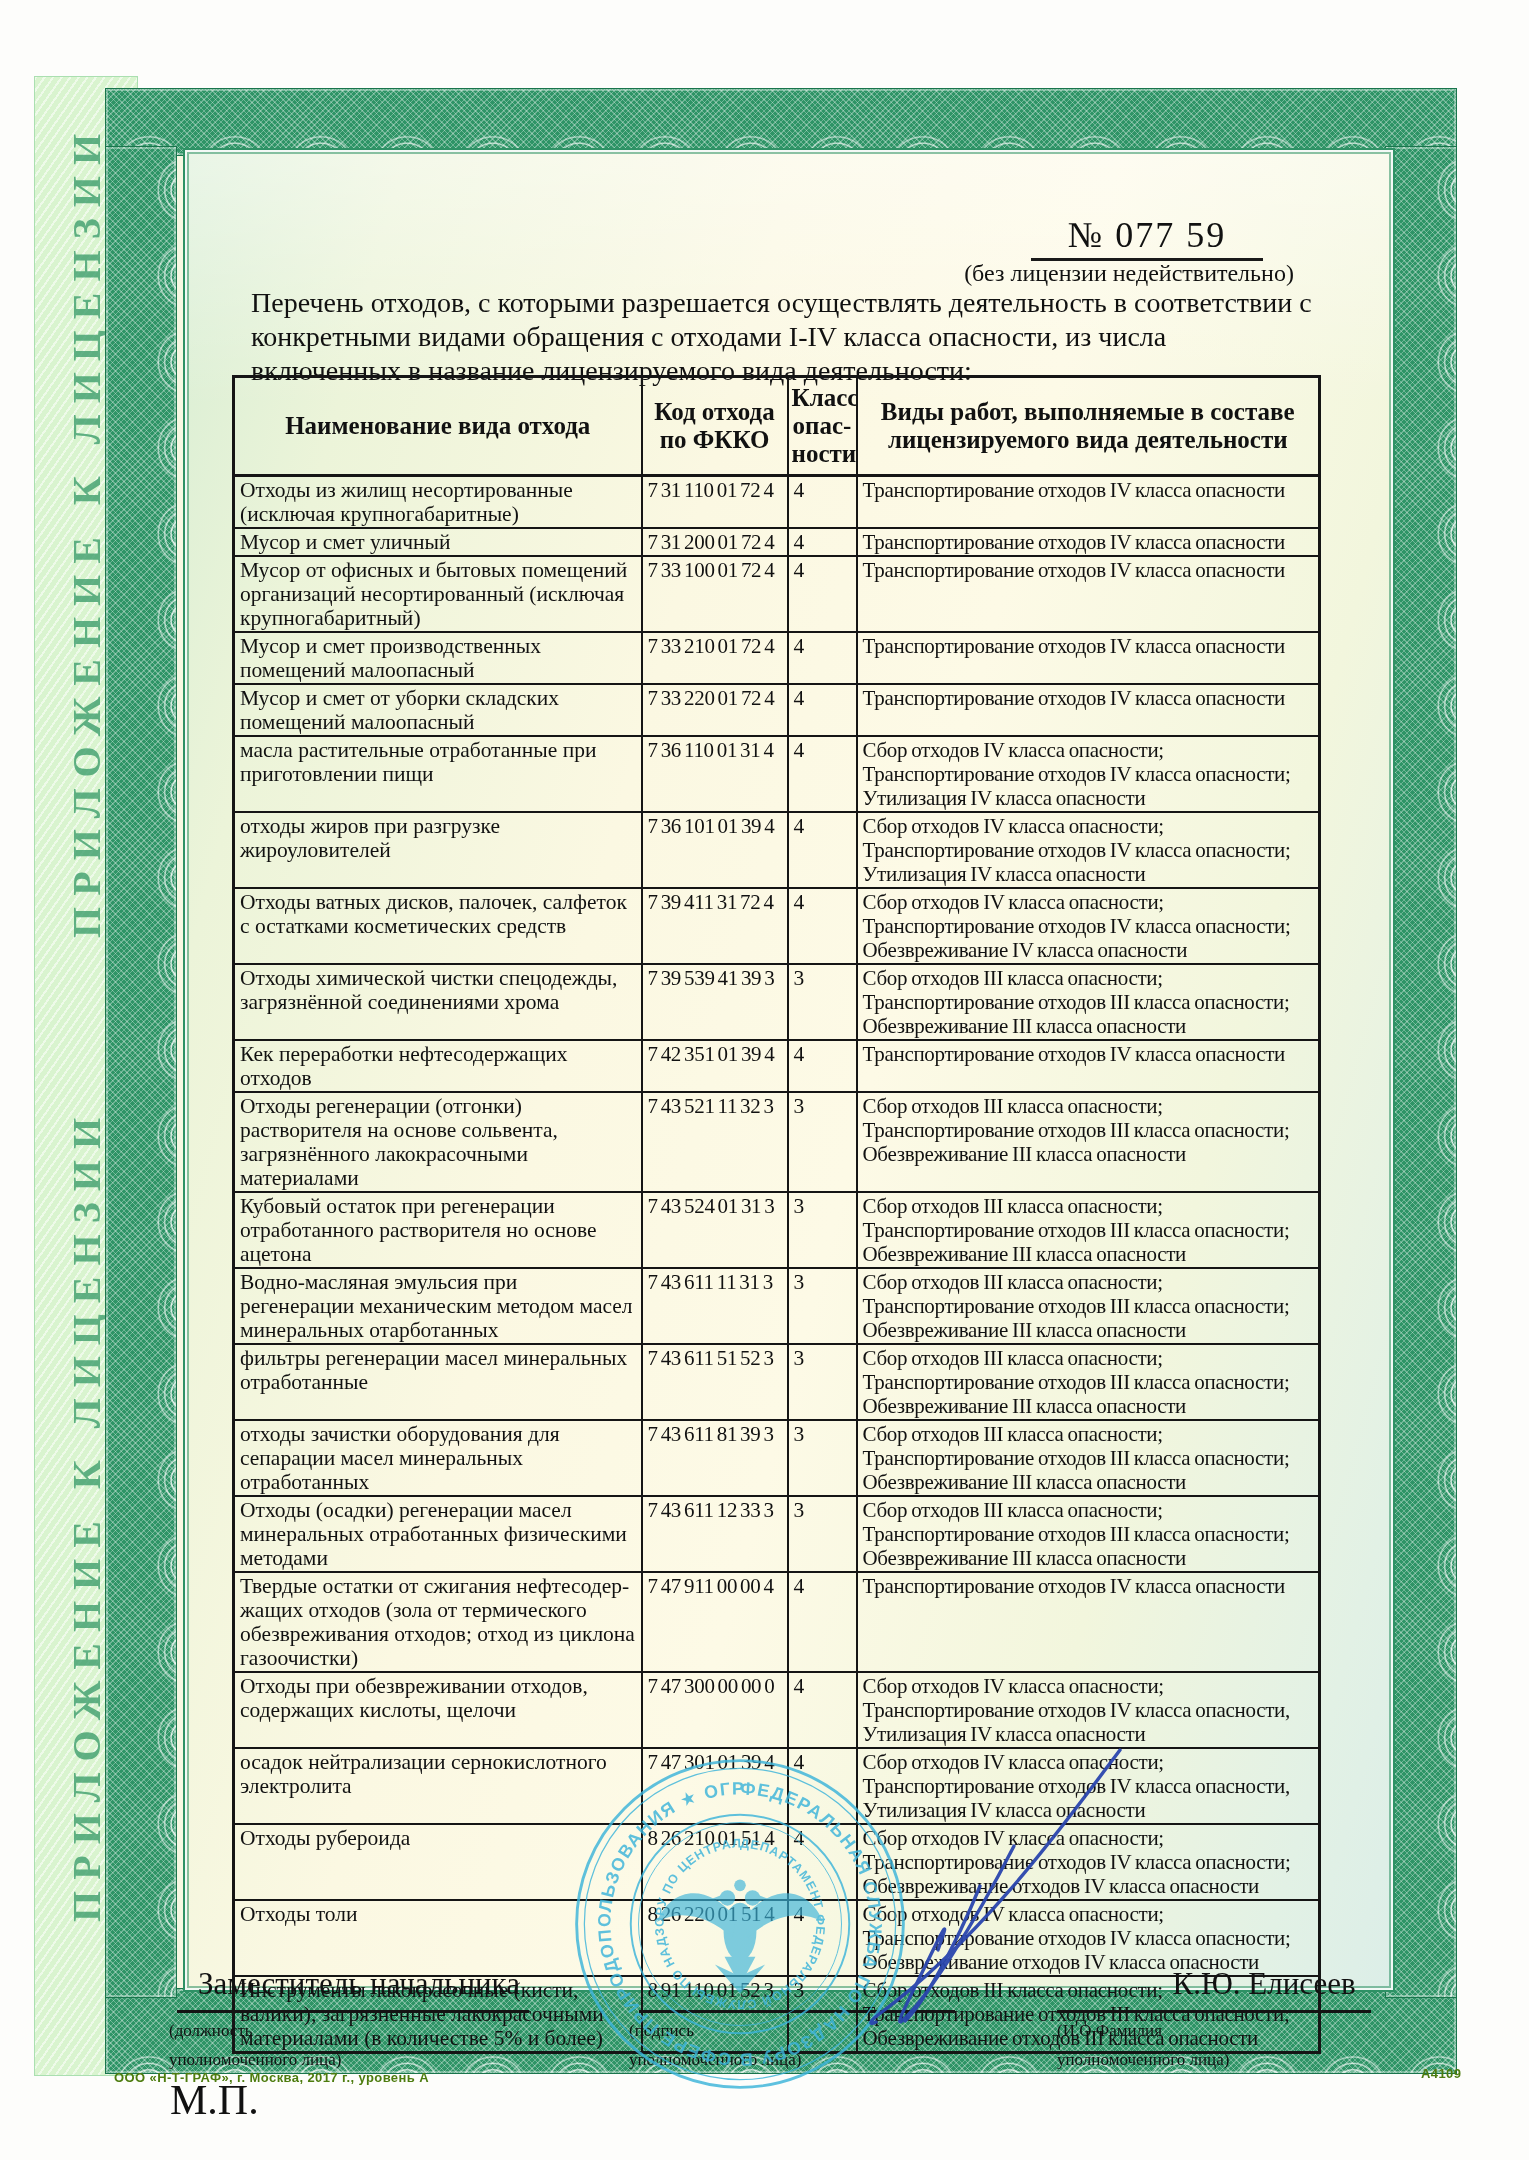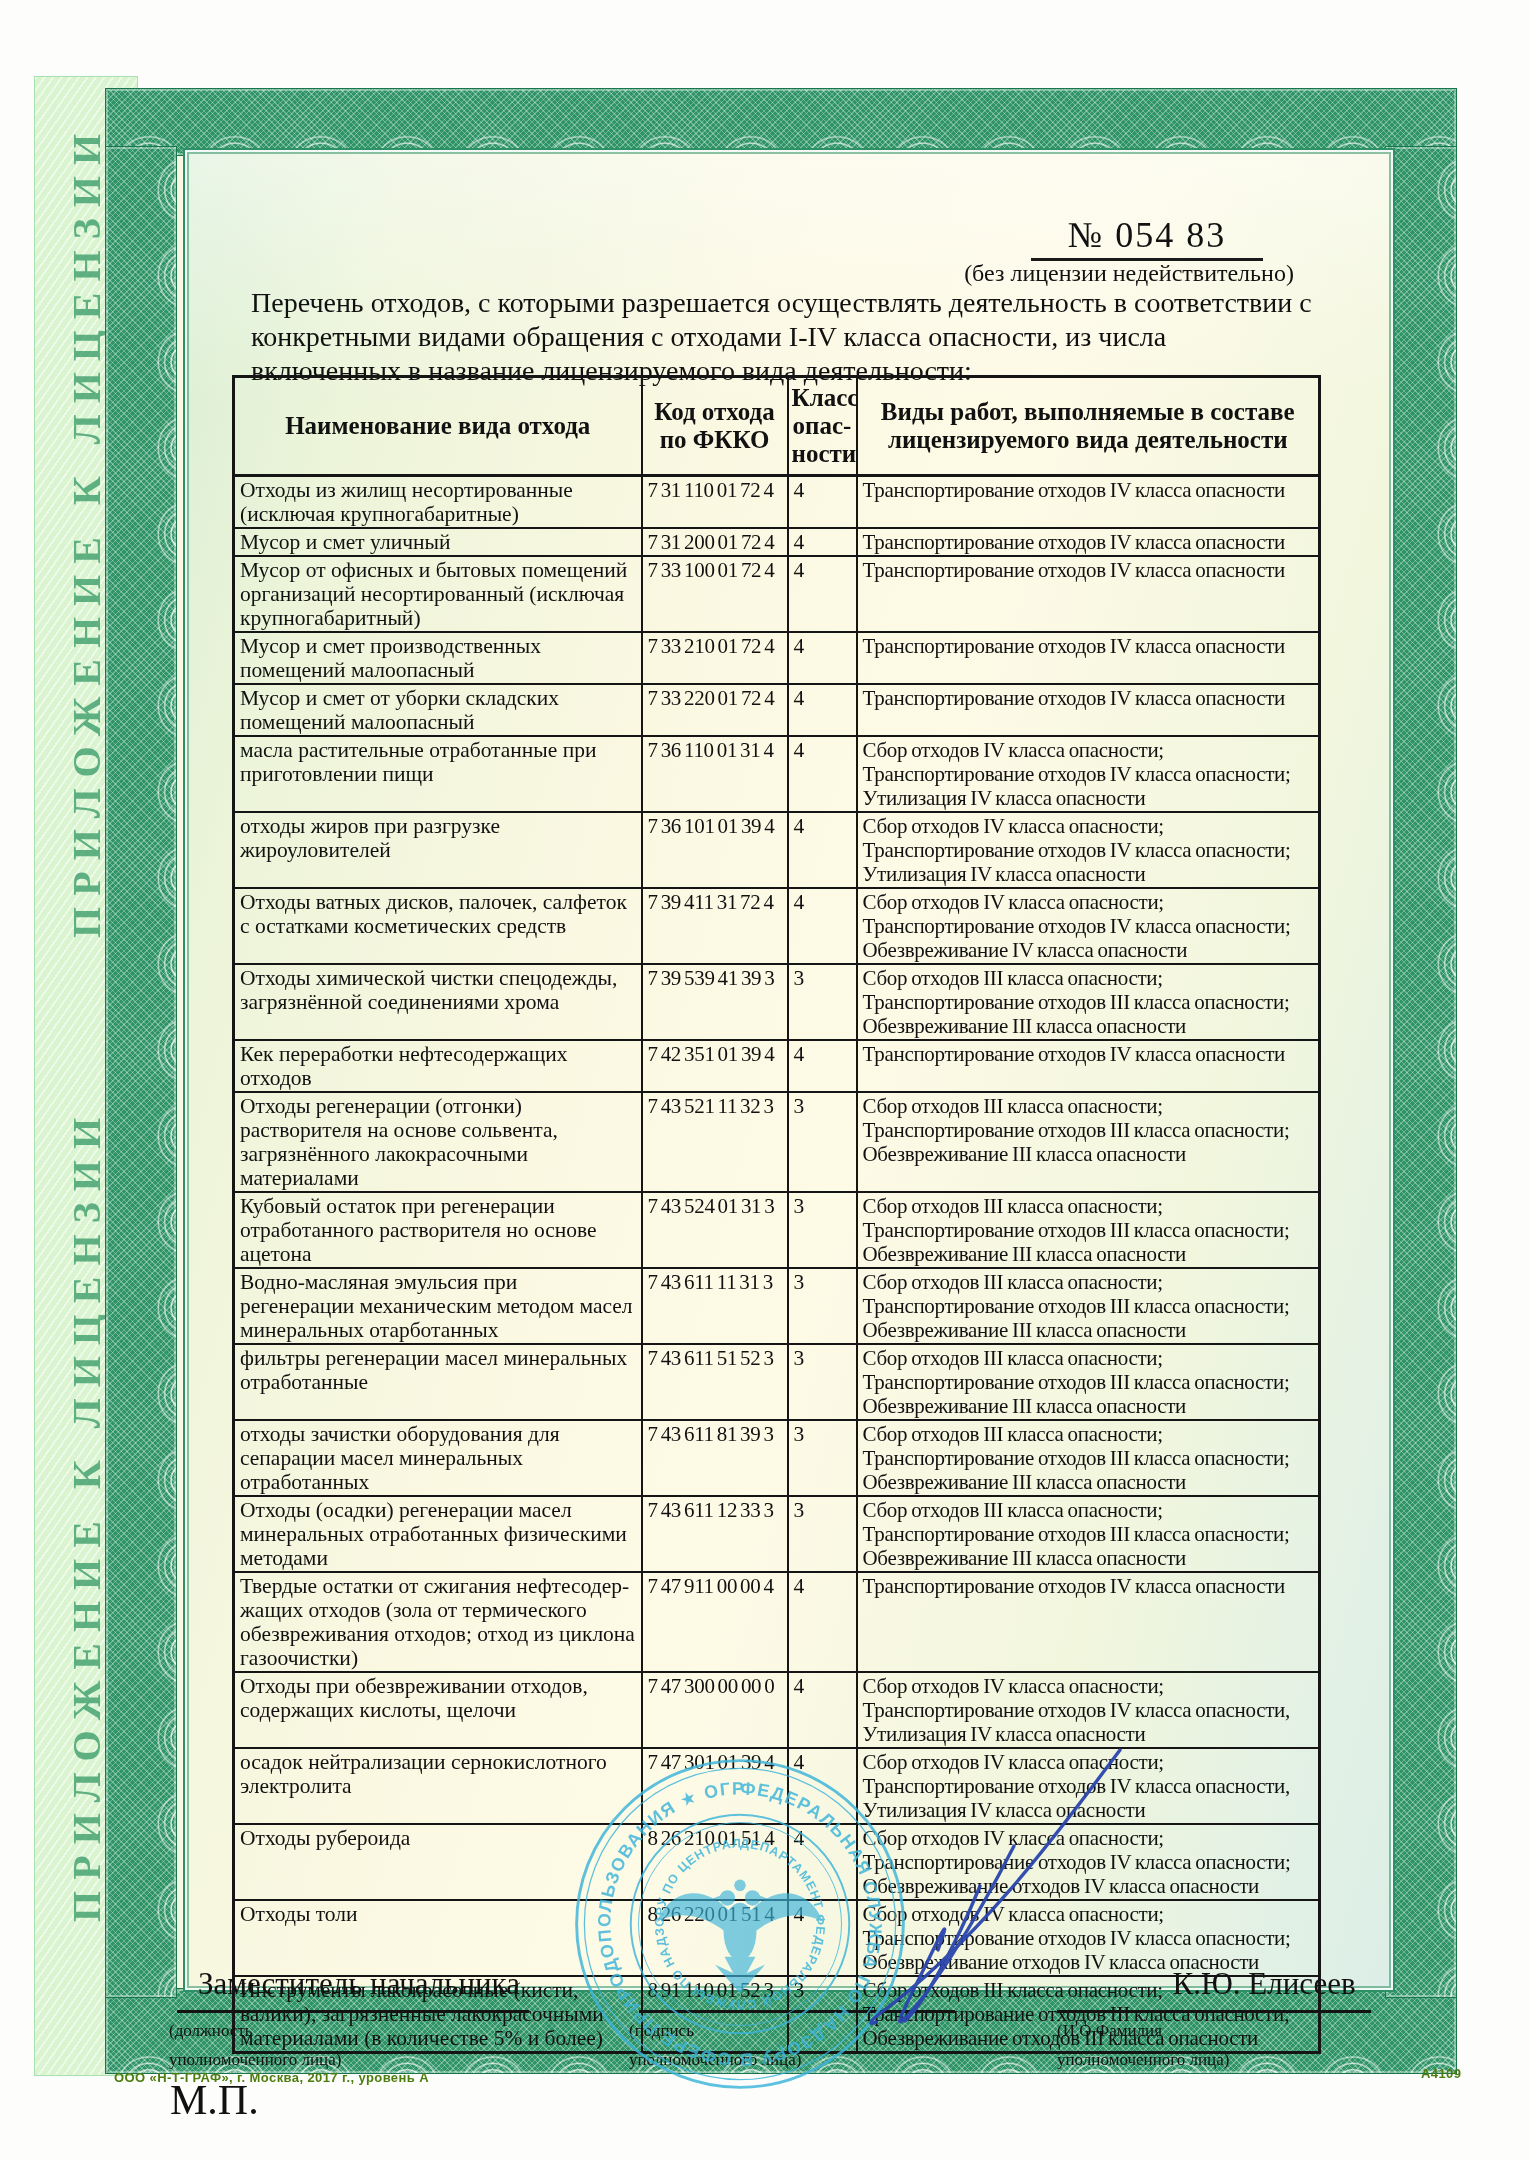--- a/index.html
+++ b/index.html
@@ -137,21 +137,21 @@
   <div class="vtext t2">ПРИЛОЖЕНИЕ К ЛИЦЕНЗИИ</div>
 </div>
 
 <div class="cert">
   <div class="gband h band-top"></div>
   <div class="gband h band-bottom"></div>
   <div class="gband v band-left"></div>
   <div class="gband v band-right"></div>
   <div class="inner"></div>
 
-  <div class="lic-number">№  054  83</div>
+  <div class="lic-number">№  077  59</div>
   <div class="invalid-note">(без лицензии недействительно)</div>
   <div class="intro">Перечень отходов, с которыми разрешается осуществлять деятельность в соответствии с конкретными видами обращения с отходами I-IV класса опасности, из числа включенных в название лицензируемого вида деятельности:</div>
 
   <div class="tbl-wrap">
     <table class="waste">
       <colgroup>
           <col class="c1">
           <col class="c2">
           <col class="c3">
           <col class="c4">

